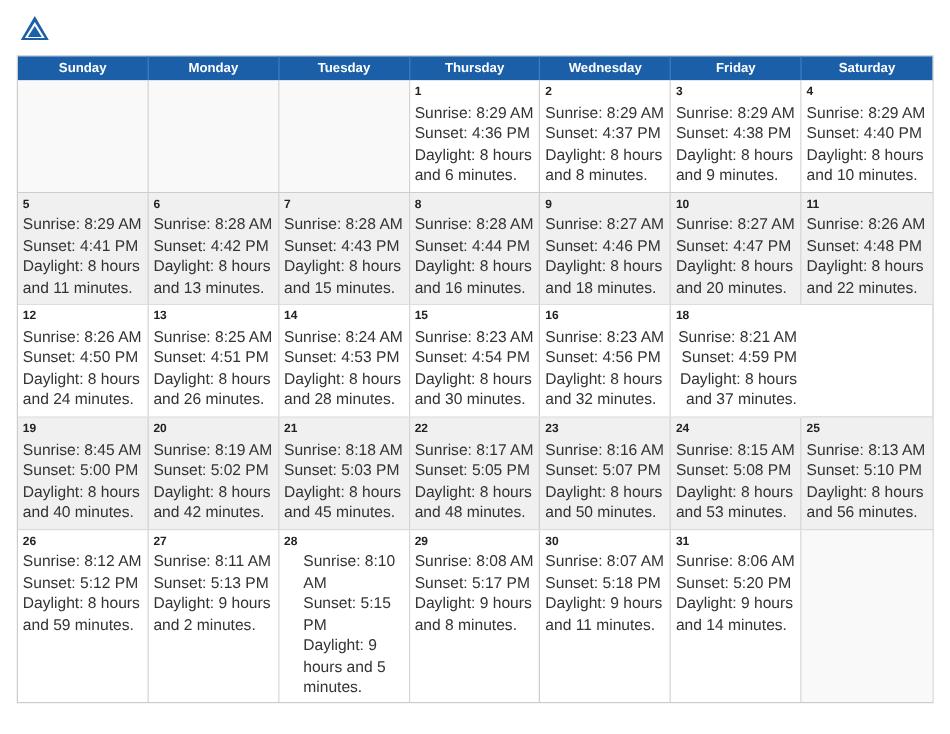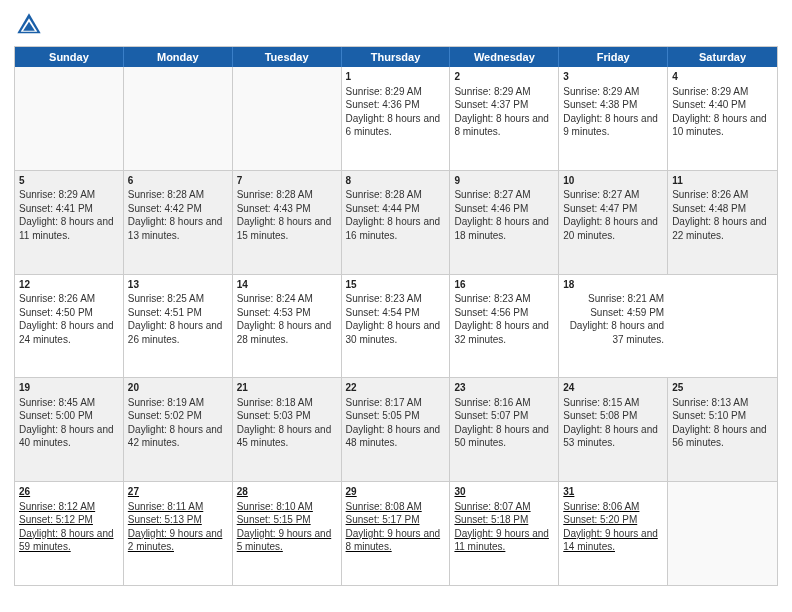--- a/index.html
+++ b/index.html
@@ -83,41 +83,41 @@
       flex: 1;
       display: flex;
       flex-direction: column;
     }
     .cal-row {
       display: grid;
       grid-template-columns: repeat(7, 1fr);
       flex: 1;
       border-bottom: 1px solid #ccc;
     }
-    .cal-row:last-child { border-bottom: none; text-decoration: underline; }
+    .cal-row:last-child { border-bottom: none; }
     .cal-cell {
       border-right: 1px solid #ccc;
       padding: 3px 4px;
       vertical-align: top;
       font-size: 9.2px;
       color: #222;
       line-height: 1.35;
       background: #fff;
     }
     .cal-cell:last-child { border-right: none; }
     .cal-cell.empty { background: #f9f9f9; }
     .cal-cell.alt-row { background: #f0f0f0; }
     .day-num {
       font-size: 10px;
       font-weight: bold;
       margin-bottom: 1px;
       color: #222;
     }
     .cell-text {
-      font-size: 10px;
+      font-size: 13px;
       color: #333;
       line-height: 1.35;
     }
   </style>
 </head>
 <body>
 
 <div class="page">
   <div class="header">
     <div class="logo">
@@ -311,21 +311,21 @@
 Daylight: 8 hours and 59 minutes.</div>
           </div>
           <div class="cal-cell">
             <div class="day-num">27</div>
             <div class="cell-text" style="white-space: pre-line;">Sunrise: 8:11 AM
 Sunset: 5:13 PM
 Daylight: 9 hours and 2 minutes.</div>
           </div>
           <div class="cal-cell">
             <div class="day-num">28</div>
-            <div class="cell-text" style="white-space: pre-line;">Sunrise: 8:10 AM
+            <div class="cell-text" style="white-space: pre-line; margin-left: 16px;">Sunrise: 8:10 AM
 Sunset: 5:15 PM
 Daylight: 9 hours and 5 minutes.</div>
           </div>
           <div class="cal-cell">
             <div class="day-num">29</div>
             <div class="cell-text" style="white-space: pre-line;">Sunrise: 8:08 AM
 Sunset: 5:17 PM
 Daylight: 9 hours and 8 minutes.</div>
           </div>
           <div class="cal-cell">

